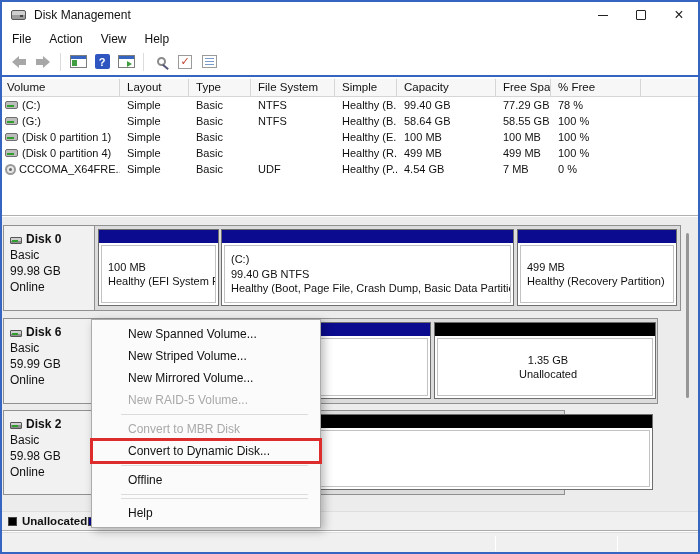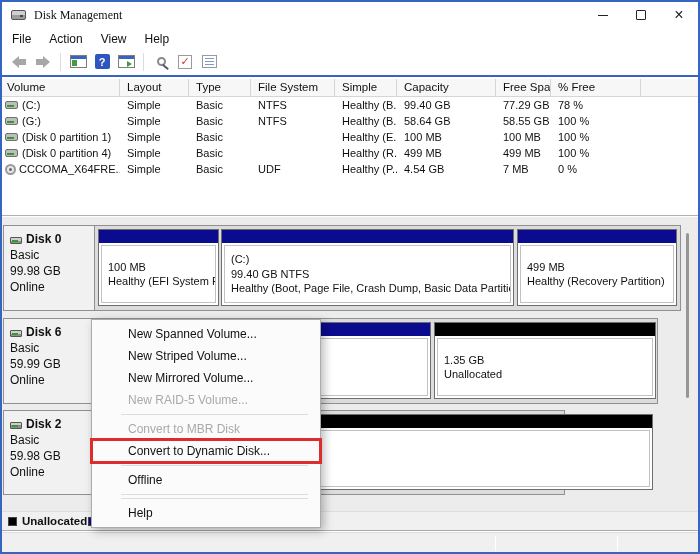--- a/index.html
+++ b/index.html
@@ -5,21 +5,21 @@
   * { margin:0; padding:0; box-sizing:border-box; }
   html,body { width:700px; height:554px; overflow:hidden; }
   body { position:relative; background:#fff; font-family:"Liberation Sans","DejaVu Sans",sans-serif; color:#111; }
   .frame { position:absolute; inset:0; border:2px solid #3565c0; z-index:60; pointer-events:none; }
 
   
   .titlebar { position:absolute; top:0; left:0; right:0; height:30px; background:#fff; display:flex; align-items:center; }
   .title-drive { width:15px; height:10px; margin-left:11px; border:1px solid #555; border-radius:2px;
                  background:linear-gradient(#cfcfcf 0 45%, #9d9d9d 45% 100%); position:relative; }
   .title-drive i { position:absolute; right:2px; bottom:2px; width:3px; height:2px; background:#444; }
-  .title-text { margin-left:8px; font-size:12px;font-family:Liberation Serif, serif; }
+  .title-text { margin-left:8px; font-size:12px; }
   .win-btns { position:absolute; right:2px; top:0; height:30px; display:flex; }
   .win-btn { width:38px; height:30px; display:flex; align-items:center; justify-content:center; }
   .glyph-min { width:10px; height:0; border-top:1px solid #222; }
   .glyph-max { width:10px; height:10px; border:1px solid #222; border-radius:1px; }
   .glyph-close { font-size:16px; line-height:16px; color:#222; }
 
   
   .menubar { position:absolute; top:30px; left:0; right:0; height:18px; display:flex; align-items:center; font-size:12px; background:#fff; }
   .menu-item { padding:0 9px; height:18px; line-height:18px; }
   .menu-item:first-child { margin-left:3px; }
@@ -302,21 +302,21 @@
           <span>Disk 6</span>
         </div>
       <div>Basic</div>
       <div>59.99 GB</div>
       <div>Online</div>
     </div>
     <div class="part" style="left:94px; width:333px;">
       <div class="part-bar" style="background:#0b0b8f"></div>
       <div class="part-body"></div>
     </div>
-    <div class="part" style="left:430px; width:222px;">
+    <div class="part" style="left:430px; width:222px;text-align:center;">
       <div class="part-bar" style="background:#000"></div>
       <div class="part-body">
         <div>1.35 GB</div>
         <div>Unallocated</div>
       </div>
     </div>
   </div>
 
   <div class="disk-row" style="left:3px; top:193px; width:562px; height:85px;">
     <div class="disk-label">

